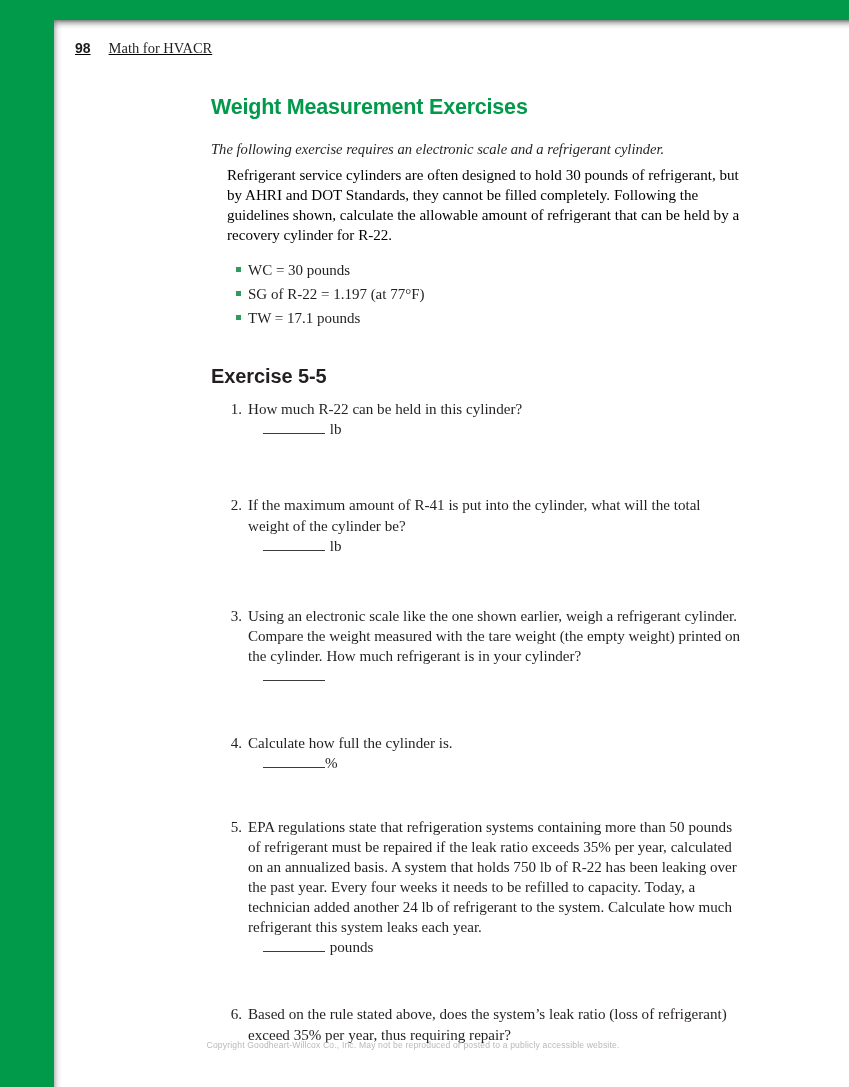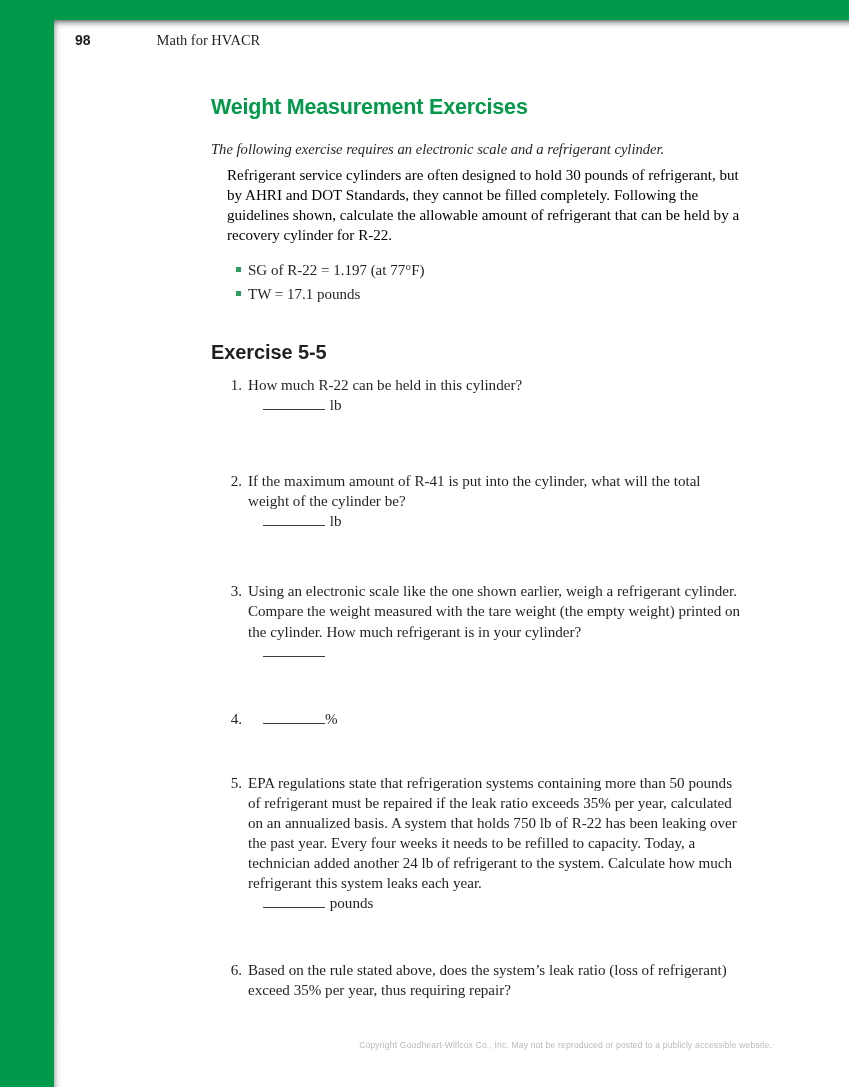--- a/index.html
+++ b/index.html
@@ -53,37 +53,37 @@
     background: linear-gradient(to right,
         rgba(110,110,110,0.45) 0px,
         rgba(180,180,180,0.18) 4px,
         rgba(255,255,255,0) 8px);
   }
 
   
   .running-head {
     position: absolute;
     left: 75px;
-    top: 32px;
+    top: 40px;
     display: flex;
     align-items: baseline;
     white-space: nowrap;
+    text-decoration: underline;
   }
   .folio {
     font-family: "Liberation Sans", sans-serif;
     font-weight: bold;
     font-size: 14px;
     color: #1a1a1a;
     margin-right: 18px;
   }
   .book-title {
     font-family: "Liberation Serif", serif;
     font-size: 14.5px;
     color: #231f20;
-    margin-left: 48px;
   }
 
   
   .content {
     position: absolute;
     left: 211px;
     top: 96px;
     width: 530px;
   }
 
@@ -196,21 +196,21 @@
   .spacer-lg { height: 50px; }
   .spacer-md { height: 47px; }
   .spacer-sm { height: 44px; }
 
   
   .footer-copyright {
     position: absolute;
     left: 54px;
     top: 1040px;
     width: 718px;
-    text-align: right;
+    text-align: center;
     font-family: "Liberation Sans", sans-serif;
     font-size: 8.6px;
     color: #b9b9b9;
     letter-spacing: 0.15px;
   }
 </style>
 </head>
 <body>
 
 <div class="green-top-bar"></div>
@@ -227,20 +227,24 @@
 
   <h1 class="section-title">Weight Measurement Exercises</h1>
 
   <p class="lead-italic">The following exercise requires an electronic scale and a refrigerant cylinder.</p>
 
   <p class="body-para">Refrigerant service cylinders are often designed to hold 30 pounds of refrigerant, but by AHRI and DOT Standards, they cannot be filled completely. Following the guidelines shown, calculate the allowable amount of refrigerant that can be held by a recovery cylinder for R-22.</p>
 
   <ul class="given-list">
     <li>
       <span class="sq-bullet"></span>
+      <span>WC = 30 pounds</span>
+    </li>
+    <li>
+      <span class="sq-bullet"></span>
       <span>SG of R-22 = 1.197 (at 77°F)</span>
     </li>
     <li>
       <span class="sq-bullet"></span>
       <span>TW = 17.1 pounds</span>
     </li>
   </ul>
 
   <h2 class="exercise-head">Exercise 5-5</h2>
 
@@ -262,20 +266,21 @@
 
     <li>
       <span class="qnum">3.</span>
       <span class="q-text">Using an electronic scale like the one shown earlier, weigh a refrigerant cylinder. Compare the weight measured with the tare weight (the empty weight) printed on the cylinder. How much refrigerant is in your cylinder?</span>
       <span class="answer-line"><span class="blank-rule"></span><span></span></span>
     </li>
     <div class="spacer-md"></div>
 
     <li>
       <span class="qnum">4.</span>
+      <span class="q-text">Calculate how full the cylinder is.</span>
       <span class="answer-line"><span class="blank-rule tight"></span><span>%</span></span>
     </li>
     <div class="spacer-sm"></div>
 
     <li>
       <span class="qnum">5.</span>
       <span class="q-text">EPA regulations state that refrigeration systems containing more than 50 pounds of refrigerant must be repaired if the leak ratio exceeds 35% per year, calculated on an annualized basis. A system that holds 750 lb of R-22 has been leaking over the past year. Every four weeks it needs to be refilled to capacity. Today, a technician added another 24 lb of refrigerant to the system. Calculate how much refrigerant this system leaks each year.</span>
       <span class="answer-line"><span class="blank-rule"></span><span> pounds</span></span>
     </li>
     <div class="spacer-md"></div>

